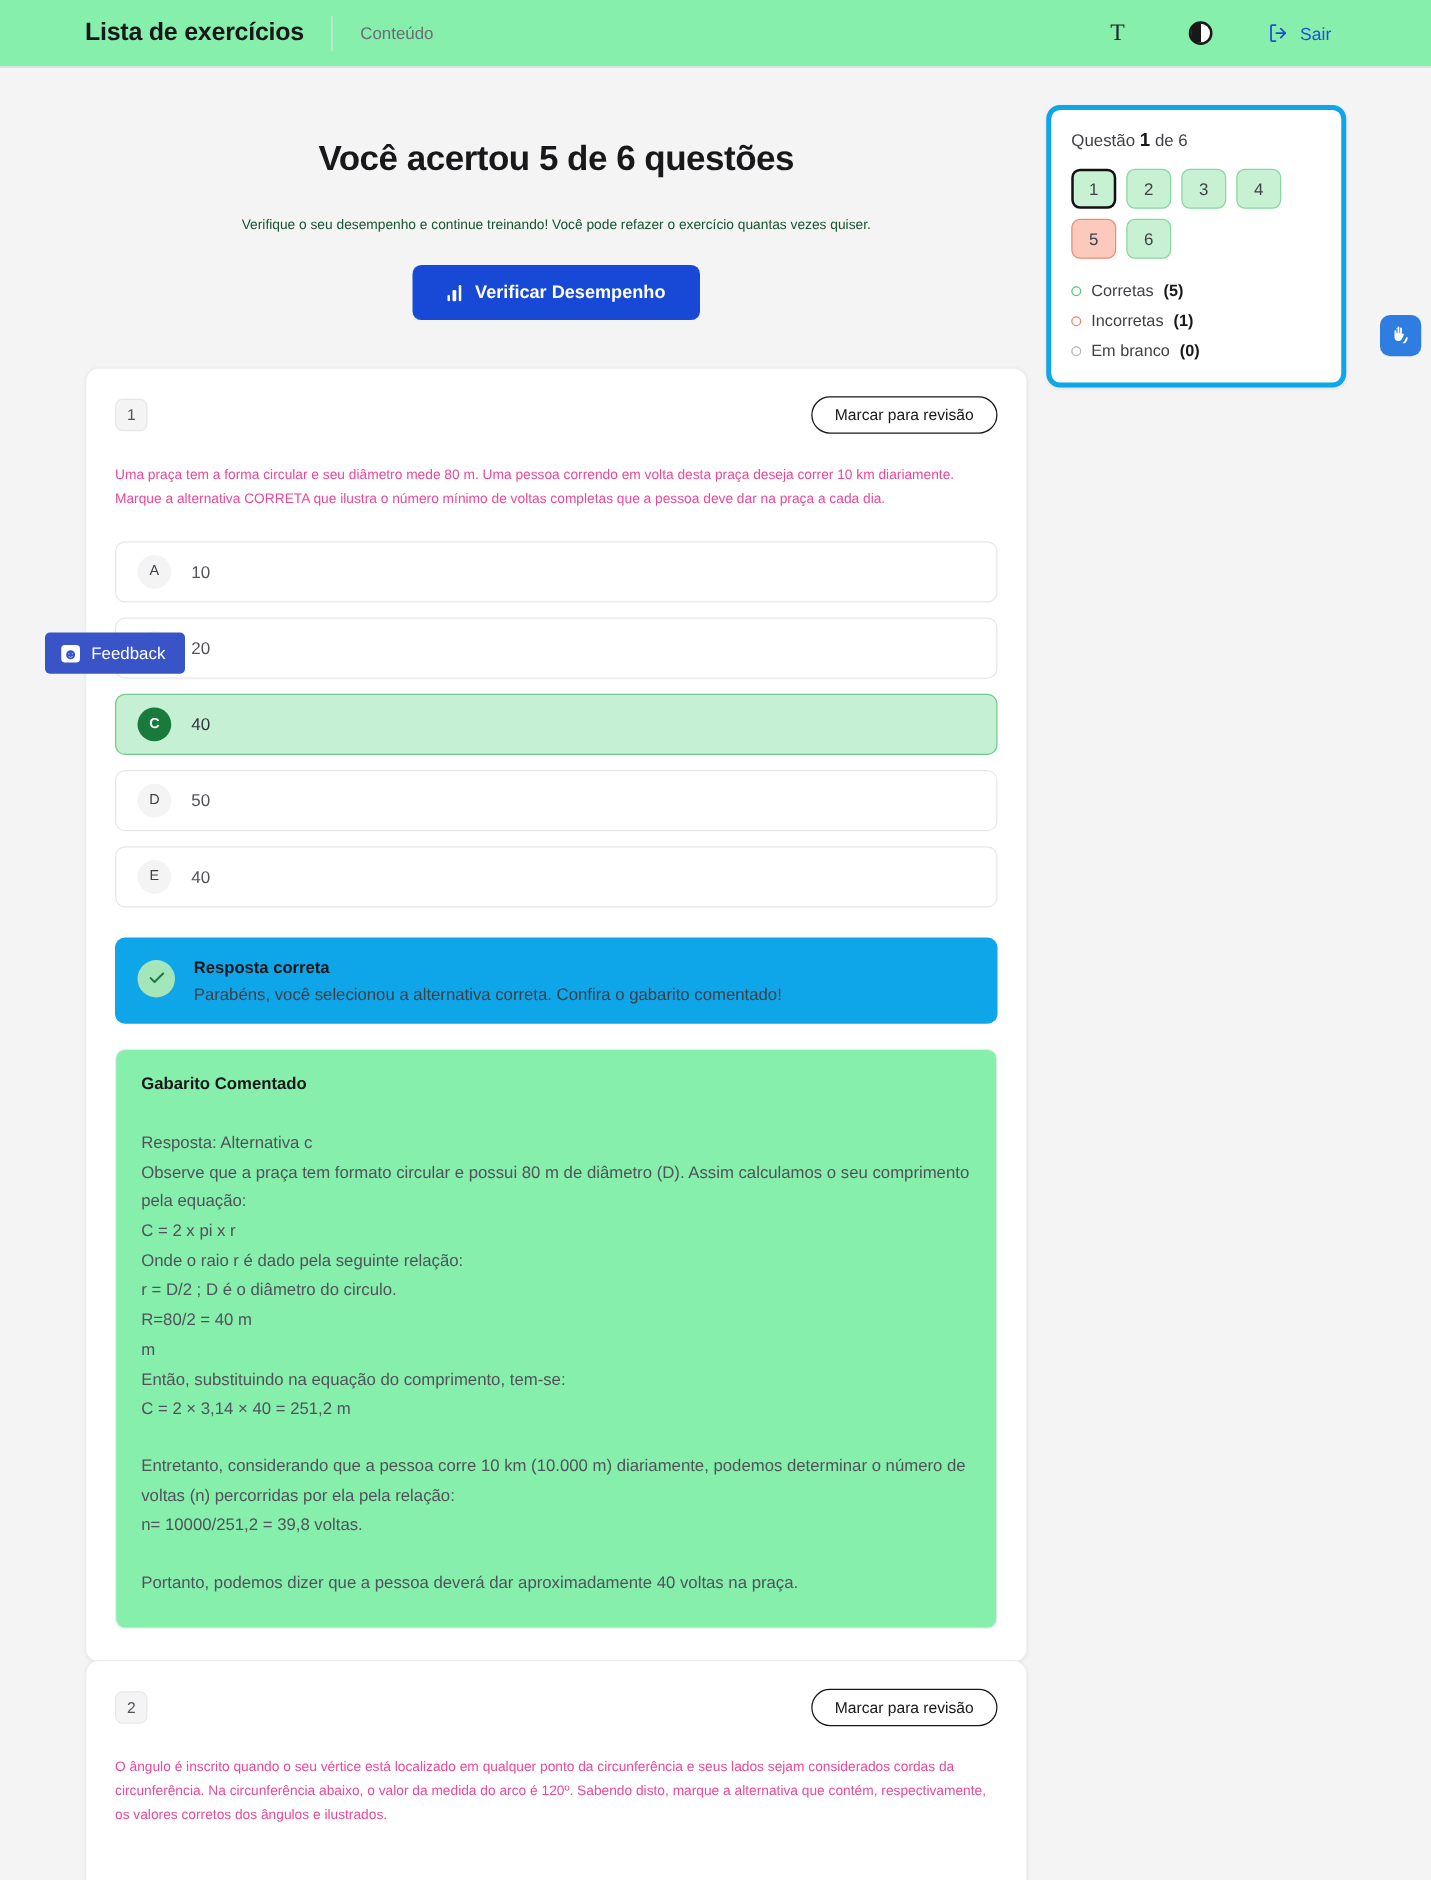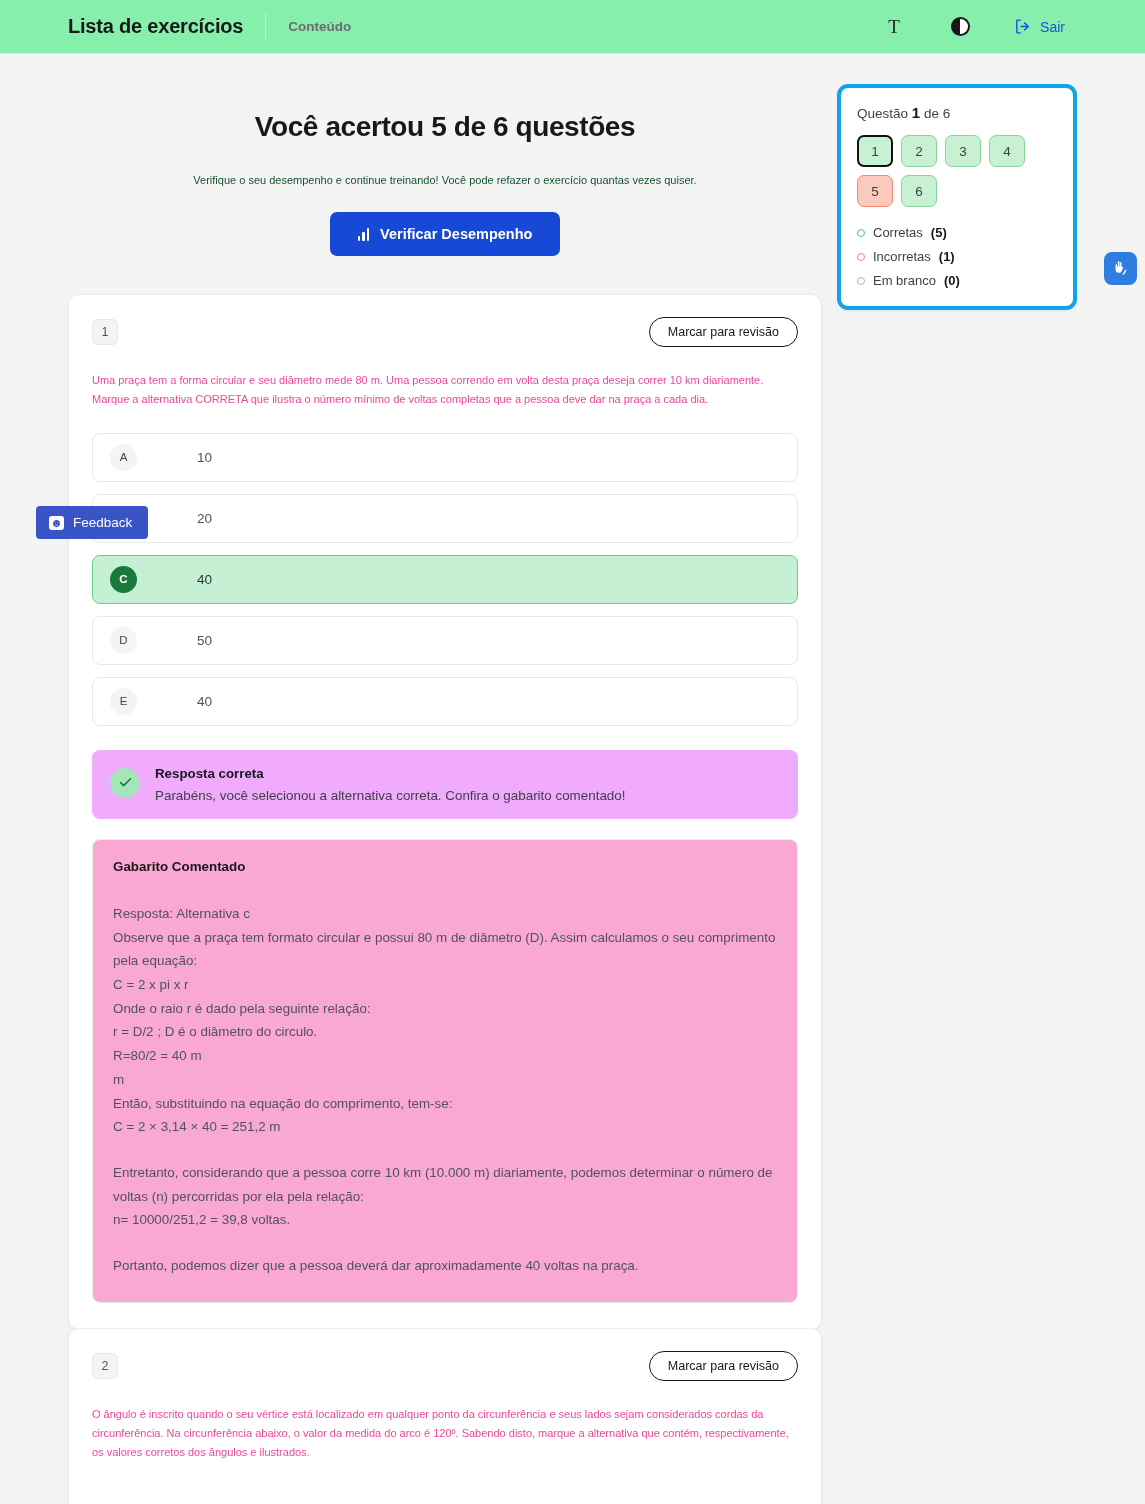--- a/index.html
+++ b/index.html
@@ -21,21 +21,21 @@
   }
   .brand {
     margin-left: 68px;
     font-size: 20px; font-weight: 700; color: #18181b;
     letter-spacing: -0.2px;
   }
   .hdr-divider {
     width: 1px; height: 28px; background: #e0e0e3;
     margin: 0 22px;
   }
-  .hdr-sub { font-size: 13.5px; color: #6b6b72; font-weight: bold; }
+  .hdr-sub { font-size: 13.5px; color: #6b6b72; }
   .hdr-right {
     margin-left: auto; margin-right: 80px;
     display: flex; align-items: center; gap: 42px;
   }
   .icon-btn {
     display: flex; align-items: center; justify-content: center;
     width: 24px; height: 24px; cursor: pointer; color: #27272a;
   }
   .tsize { font-size: 19px; font-family: "Liberation Serif", serif; color: #27272a; }
   .contrast-icon {
@@ -141,21 +141,21 @@
     height: 49px; padding: 0 17px;
     border: 1px solid #e7e7ea; border-radius: 8px;
     background: #fff; cursor: pointer;
   }
   .opt .letter {
     width: 27px; height: 27px; border-radius: 50%;
     background: #f4f4f5; color: #3f3f46;
     display: flex; align-items: center; justify-content: center;
     font-size: 11.5px; flex: 0 0 auto;
   }
-  .opt .otext { font-size: 13.6px; color: #52525b; margin-left: 44px; }
+  .opt .otext { font-size: 13.6px; color: #52525b; }
   .opt.correct {
     background: #c6f0d3; border-color: #6fc98c;
   }
   .opt.correct .letter { background: #1a7a3c; color: #fff; font-weight: 700; }
   .opt.correct .otext { color: #30343a; }
 
   
   .fbtab {
     position: absolute; top: 506px; left: 36px;
     background: #3954c7; color: #fff;
@@ -165,35 +165,35 @@
   }
   .smiley {
     width: 15px; height: 14px; border-radius: 3px;
     background: #fff; color: #3954c7;
     display: flex; align-items: center; justify-content: center;
     font-size: 12px; line-height: 1;
   }
 
   
   .banner {
-    margin-top: 24px; background: #f0abfc; border-radius: 8px;
+    margin-top: 24px; background: #0ea5e9; border-radius: 8px;
     padding: 16px 18px; display: flex; gap: 15px; align-items: flex-start;
   }
   .check {
     width: 30px; height: 30px; border-radius: 50%;
     background: #a4e6ba; color: #1d7a3f;
     display: flex; align-items: center; justify-content: center;
     font-size: 15px; flex: 0 0 auto; margin-top: 2px;
   }
   .banner .bt { font-size: 13.3px; font-weight: 700; color: #18181b; }
   .banner .bd { margin-top: 7px; font-size: 13.4px; color: #3f3f46; }
 
   
   .gab {
-    margin-top: 20px; background: #f9a8d4;
+    margin-top: 20px; background: #86efac;
     border: 1px solid #ebebee; border-radius: 8px;
     padding: 19px 20px 24px;
   }
   .gab h3 { font-size: 13.4px; font-weight: 700; color: #18181b; }
   .gab .body { margin-top: 28px; display: flex; flex-direction: column; gap: 0; }
   .gab .body p {
     font-size: 13.4px; line-height: 1.77; color: #52525b;
   }
   .gab .body p.spacer { height: 22px; }
 </style>

